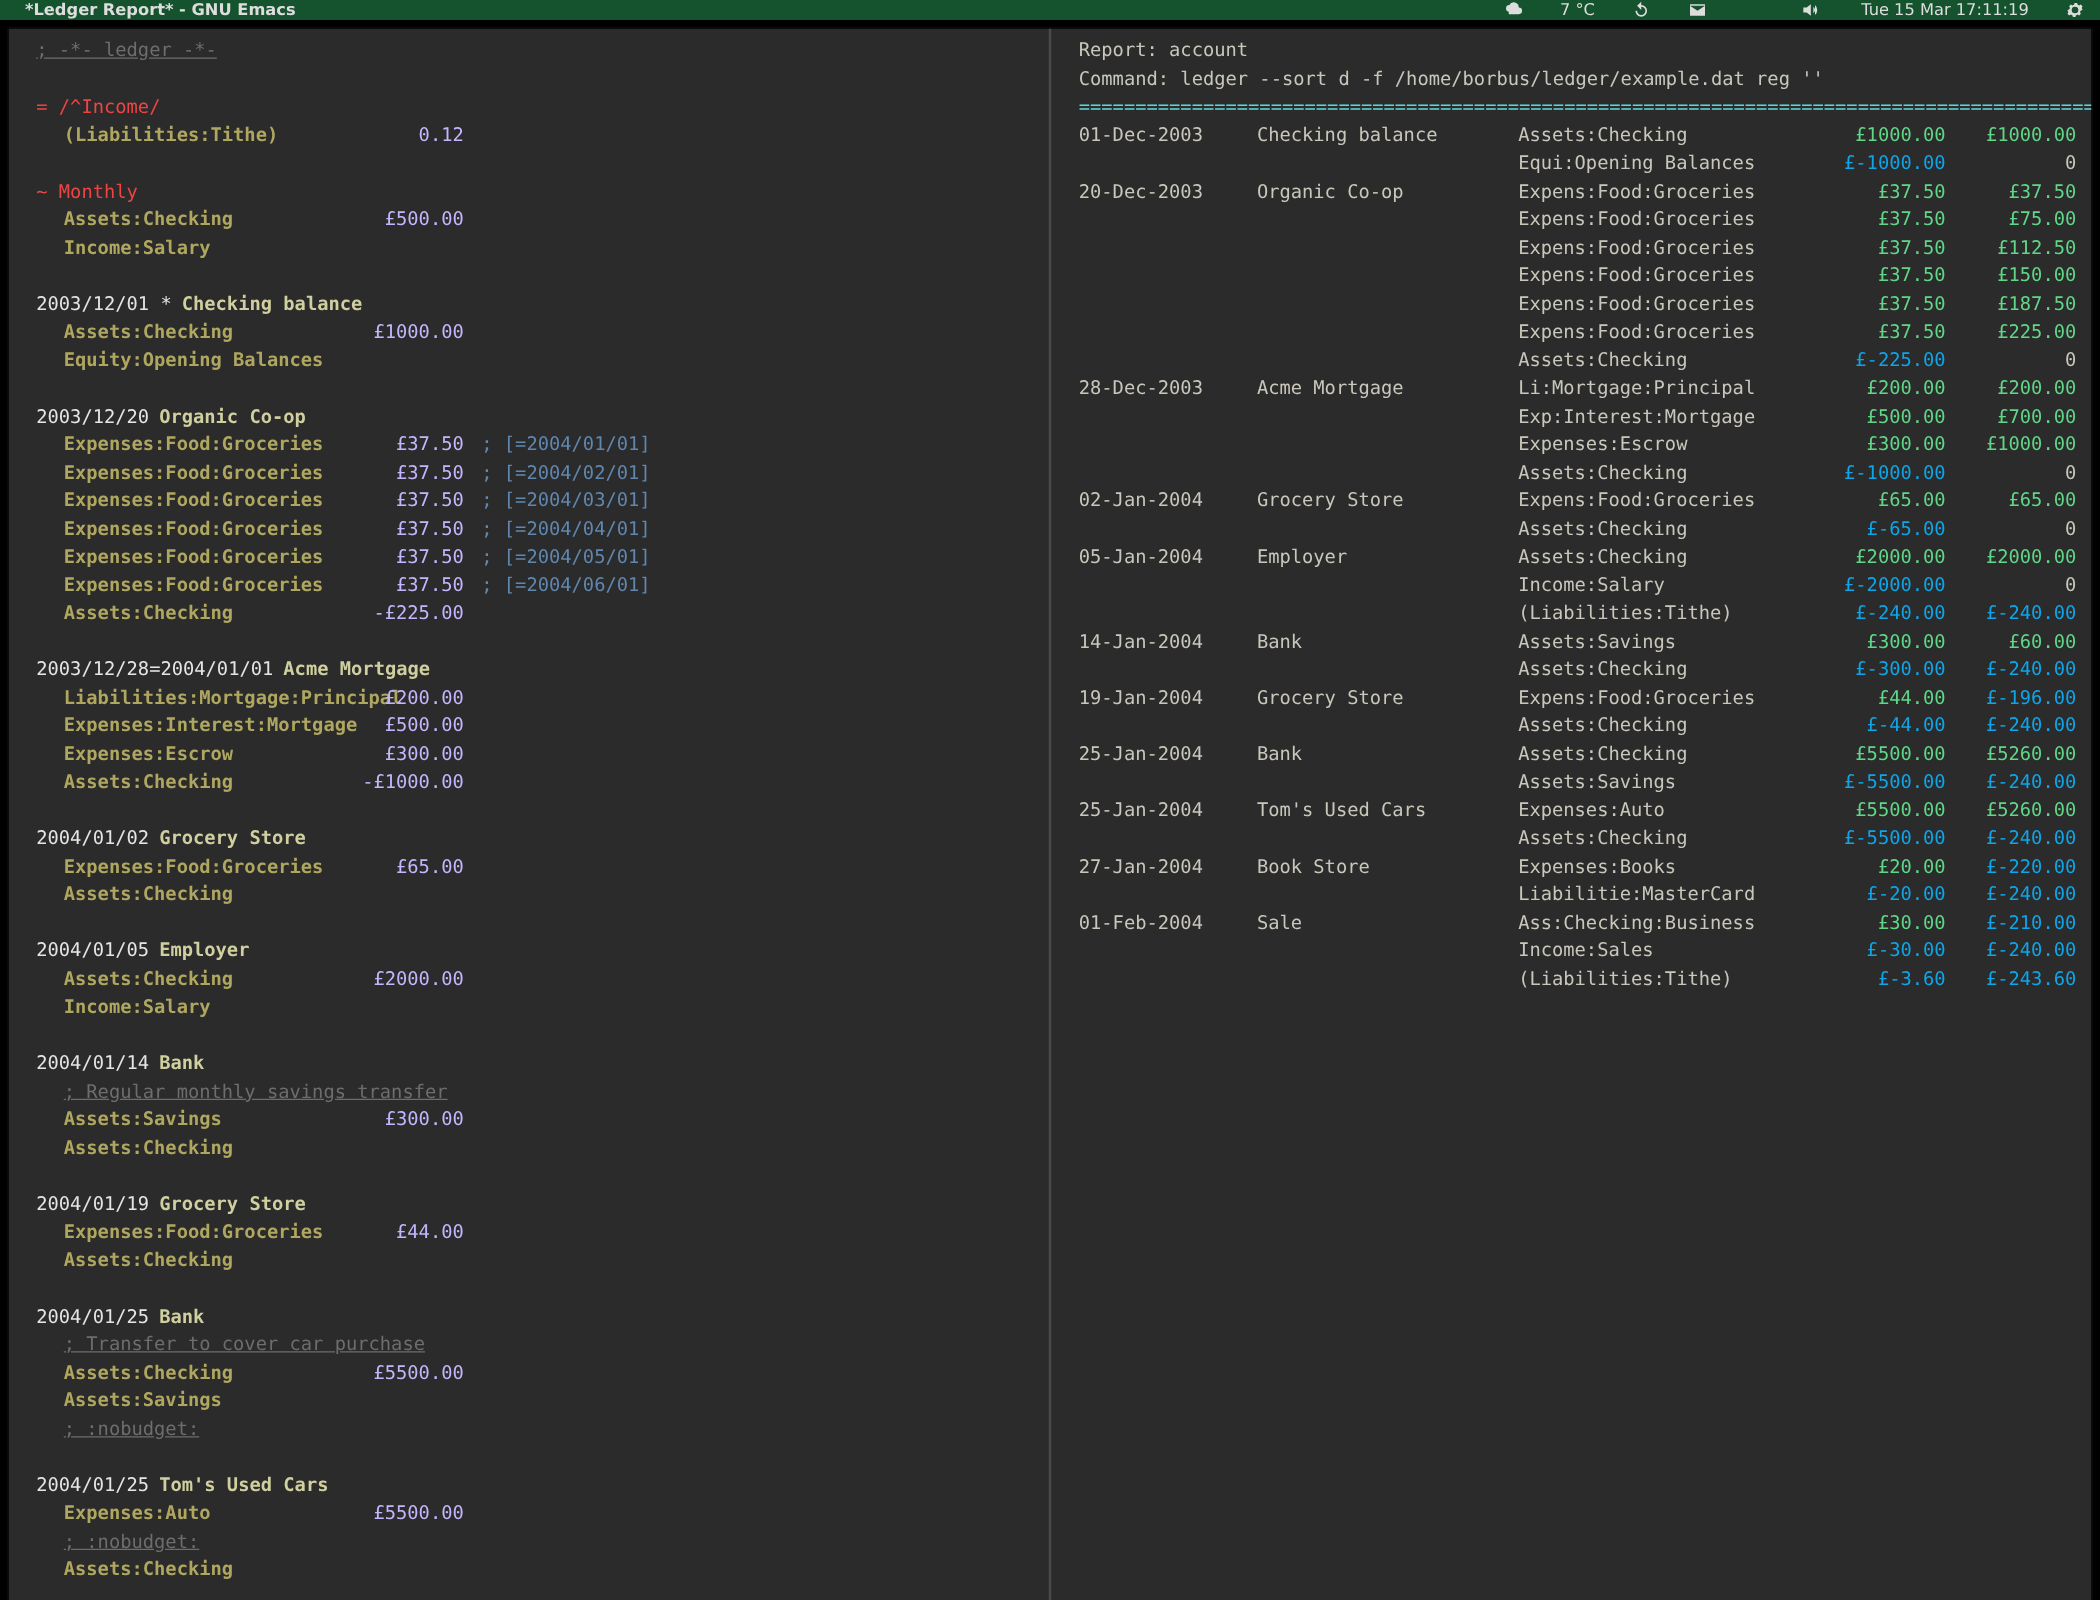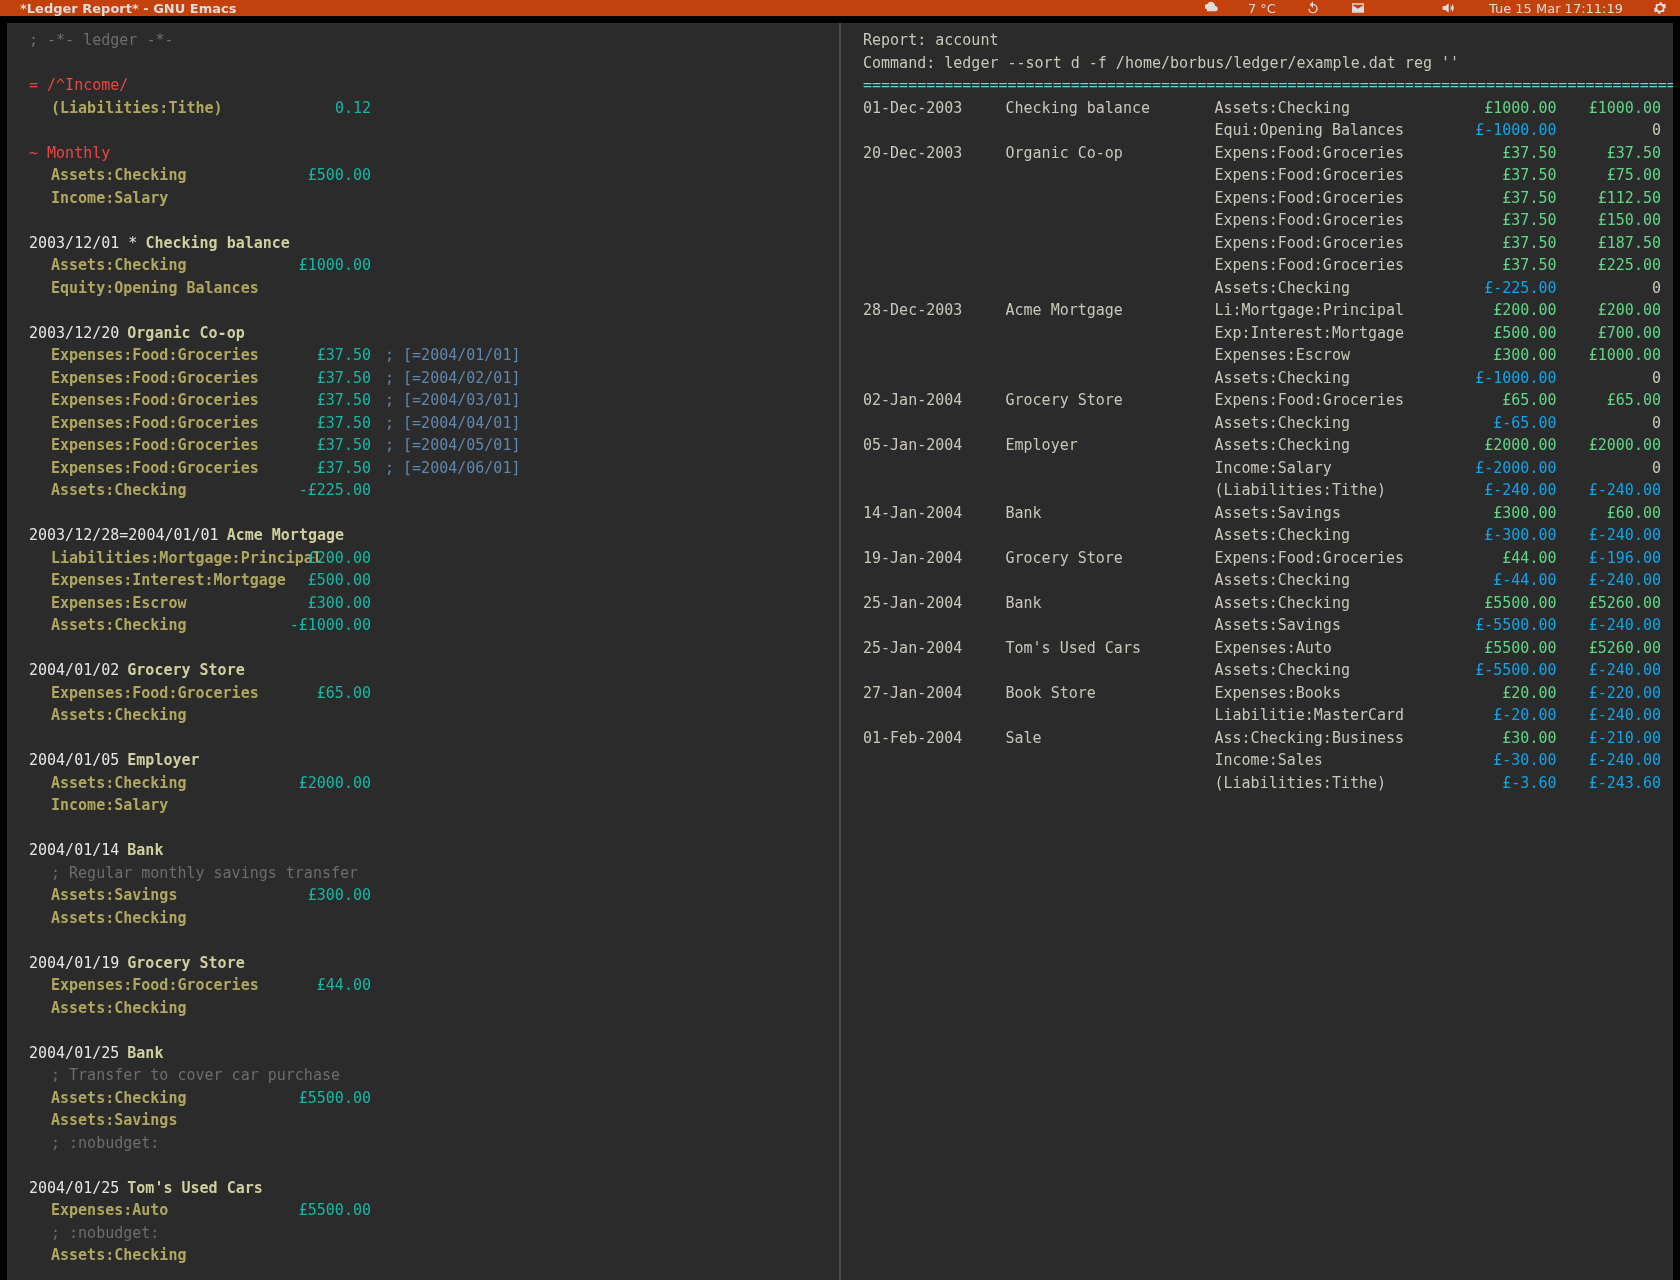--- a/index.html
+++ b/index.html
@@ -1,37 +1,37 @@
 <!DOCTYPE html>
 <html><head>
 <meta charset="utf-8">
 <style>
   * { margin: 0; padding: 0; box-sizing: border-box; }
   html, body { width: 1680px; height: 1280px; background: #000; font-family: "DejaVu Sans Mono", Menlo, Consolas, monospace; font-size: 15px; color: #c9c7bb; overflow: hidden; }
   .desktop { width: 100%; height: 100%; display: flex; flex-direction: column; }
   
-  .panel { height: 28px; background: #c2410c; display: flex; align-items: center; color: #ddd; font-family: "DejaVu Sans", sans-serif; font-size: 13px; padding: 0 6px; }
+  .panel { height: 28px; background: #14532d; display: flex; align-items: center; color: #ddd; font-family: "DejaVu Sans", sans-serif; font-size: 13px; padding: 0 6px; }
   .panel .title { margin-left: 14px; font-weight: bold; }
   .panel .spacer { flex: 1; }
   .panel .tray { display: flex; align-items: center; gap: 29px; margin-right: 6px; }
   .panel .tray .ico { display: inline-flex; align-items: center; justify-content: center; width: 16px; height: 16px; color: #ddd; }
   .panel .clock { margin-left: 4px; }
   .panel svg { width: 16px; height: 16px; fill: #ddd; }
   
   .emacs { flex: 1; display: flex; flex-direction: column; background: #2b2b2b; border: 1px solid #000; margin: 6px 6px 6px 6px; }
   .windows { flex: 1; display: flex; }
   .wnd { flex: 1; display: flex; flex-direction: column; min-width: 0; }
   .wnd + .wnd { border-left: 2px solid #4a4a4a; }
   .buffer { flex: 1; padding: 6px 12px 6px 22px; line-height: 1.5; white-space: pre; overflow: hidden; }
   
-  .c-comment { color: #6d6d6d; }
+  .c-comment { color: #6d6d6d; text-decoration: underline; }
   .c-cyan { color: #ef4444; }
   .c-acct { color: #afa75f; font-weight: bold; }
   .c-payee { color: #d0cfa0; font-weight: bold; }
-  .c-amt { color: #14b8a6; }
+  .c-amt { color: #c4b5fd; }
   .c-note { color: #5f87af; }
   .c-divider { color: #5fd7d7; }
   
   .r-acct { color: #c9c7bb; }
   .r-pos { color: #5fd787; }
   .r-neg { color: #0ea5e9; }
   .r-zero { color: #c9c7bb; }
   
   .lrow { display: flex; }
   .lrow .ind { width: 22px; }

